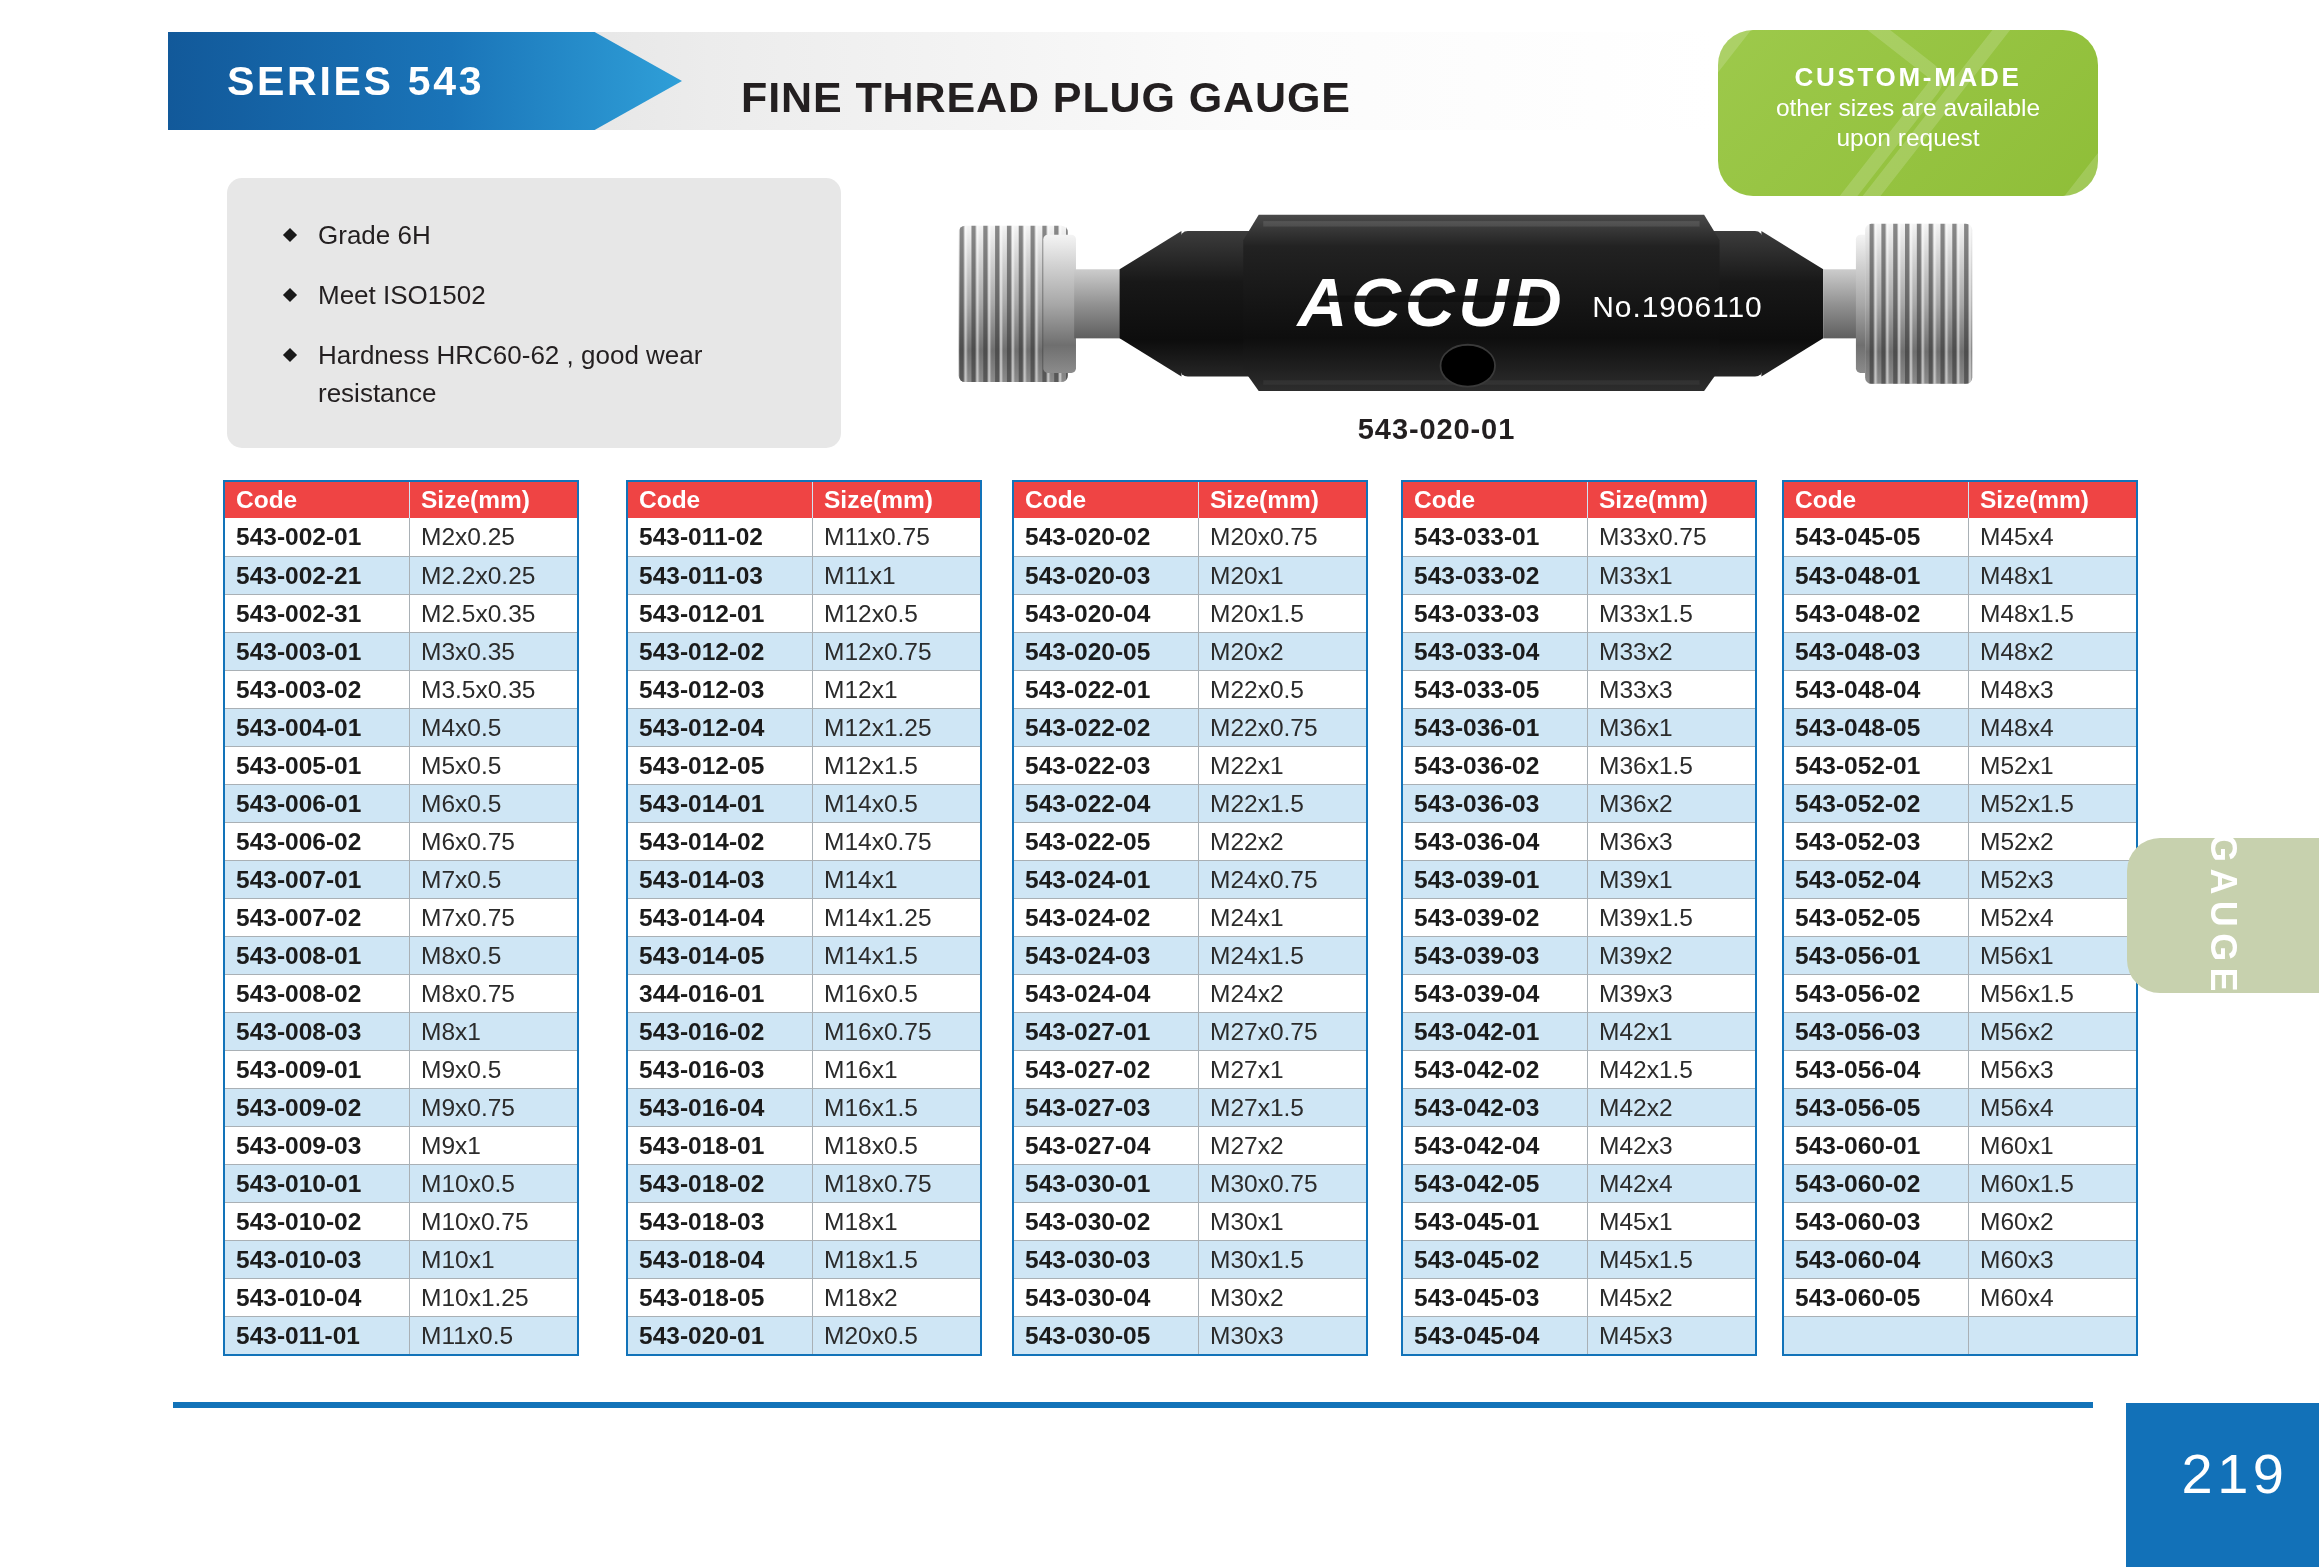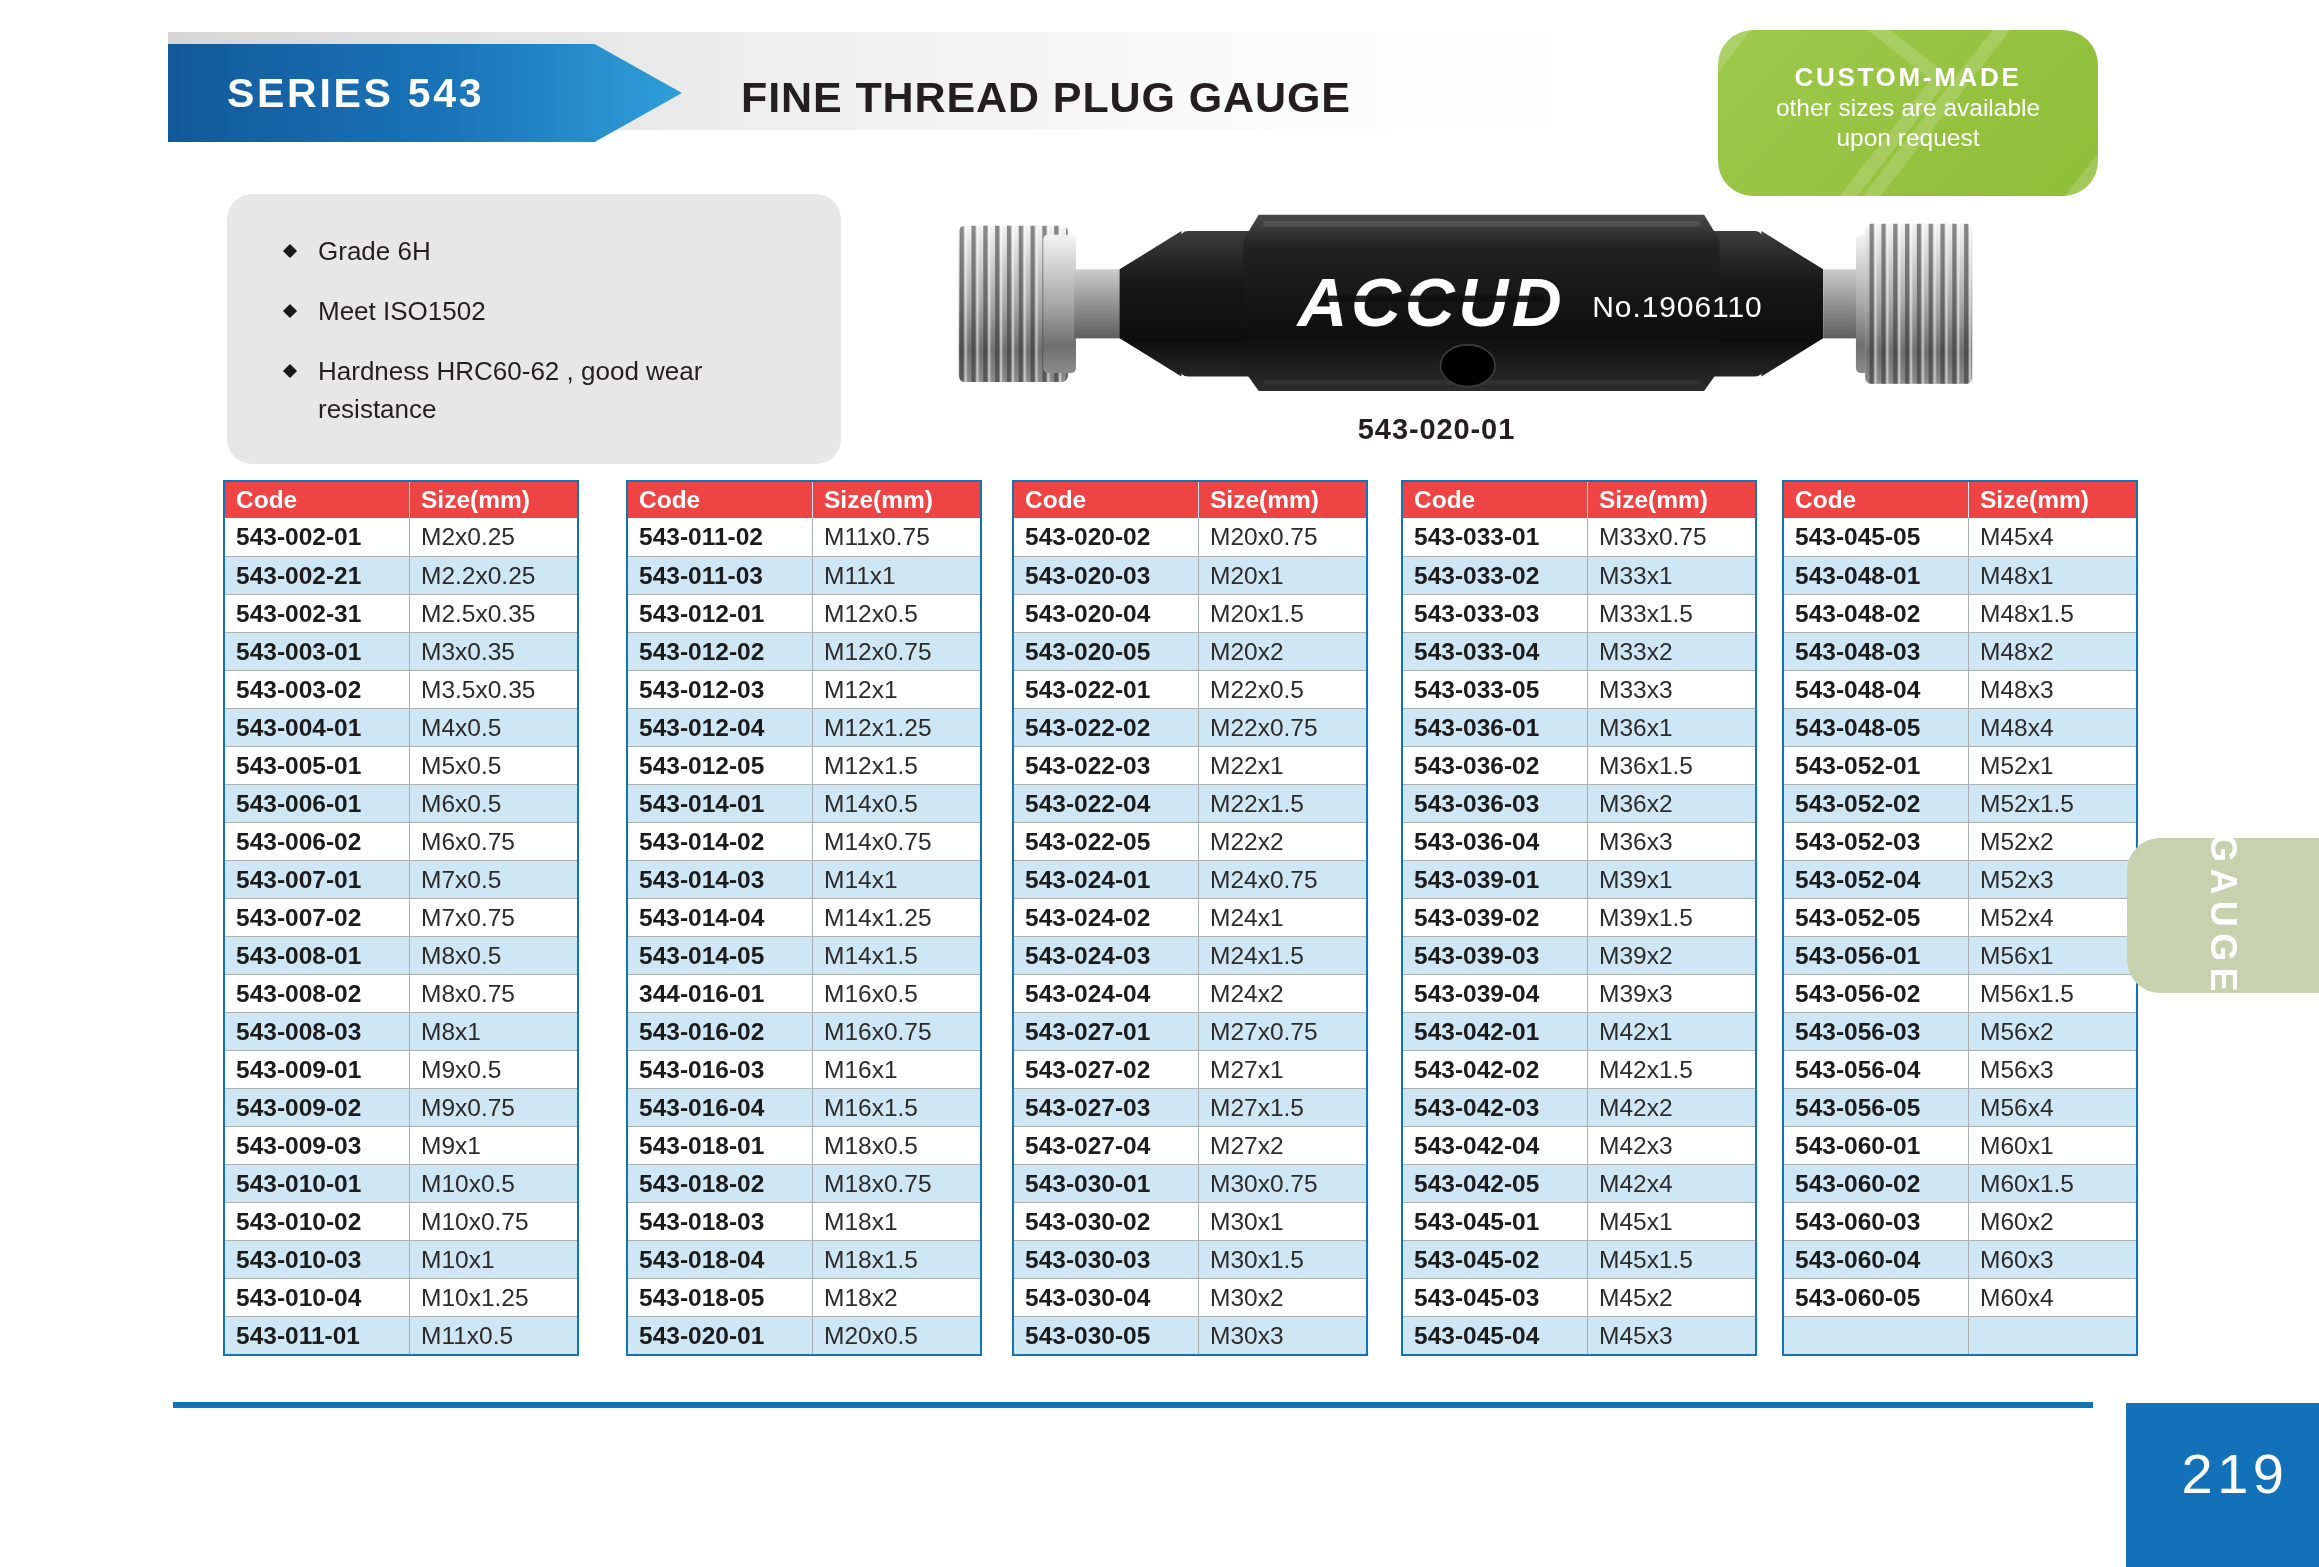--- a/index.html
+++ b/index.html
@@ -9,21 +9,21 @@
     background:#ffffff;
     font-family:"Liberation Sans", sans-serif;
     overflow:hidden;
   }
   
   .banner-strip {
     position:absolute; left:168px; top:32px; width:1546px; height:98px;
     background:linear-gradient(90deg,#d6d6d6 0%,#ececec 35%,#fbfbfb 70%,#ffffff 100%);
   }
   .banner-blue {
-    position:absolute; left:168px; top:44px; width:514px; height:98px;
+    position:absolute; left:168px; top:32px; width:514px; height:98px;
     background:linear-gradient(90deg,#12599a 0%,#1a74b8 55%,#2f9fd8 100%);
     clip-path:polygon(0 0, 83% 0, 100% 50%, 83% 100%, 0 100%);
     display:flex; align-items:center;
   }
   .series-label {
     color:#ffffff; font-size:41px; font-weight:700; letter-spacing:2.7px;
     padding-left:59px; white-space:nowrap;
   }
   .page-title {
     position:absolute; left:741px; top:48px; height:98px;
@@ -40,21 +40,21 @@
     position:absolute; border:14.5px solid rgba(255,255,255,0.16); border-radius:20px;
   }
   .badge .deco1 { width:200px; height:382px; left:-64px; top:-55px; transform:rotate(38deg); }
   .badge .deco2 { width:173px; height:345px; left:191px; top:-36px; transform:rotate(38deg); }
   .badge-title { position:relative; font-size:26px; font-weight:700; letter-spacing:2.7px; margin-top:32px; }
   .badge-line  { position:relative; font-size:24.5px; line-height:30px; }
   .badge-line:first-of-type { margin-top:9px; }
   
   .features {
     position:absolute; left:227px; top:178px; width:614px; height:270px;
-    background:#e7e7e7; border-radius:25px; padding:38px 14px 0 56px;margin-top:16px;
+    background:#e7e7e7; border-radius:15px; padding:38px 14px 0 56px;
   }
   .feature-item {
     position:relative; list-style:none; padding-left:35px; margin-bottom:22px;
     font-size:26px; line-height:38px; color:#231f20;
   }
   .diamond {
     position:absolute; left:1.8px; top:13.6px; width:10px; height:10px;
     background:#1a1a1a; transform:rotate(45deg);
   }
   

